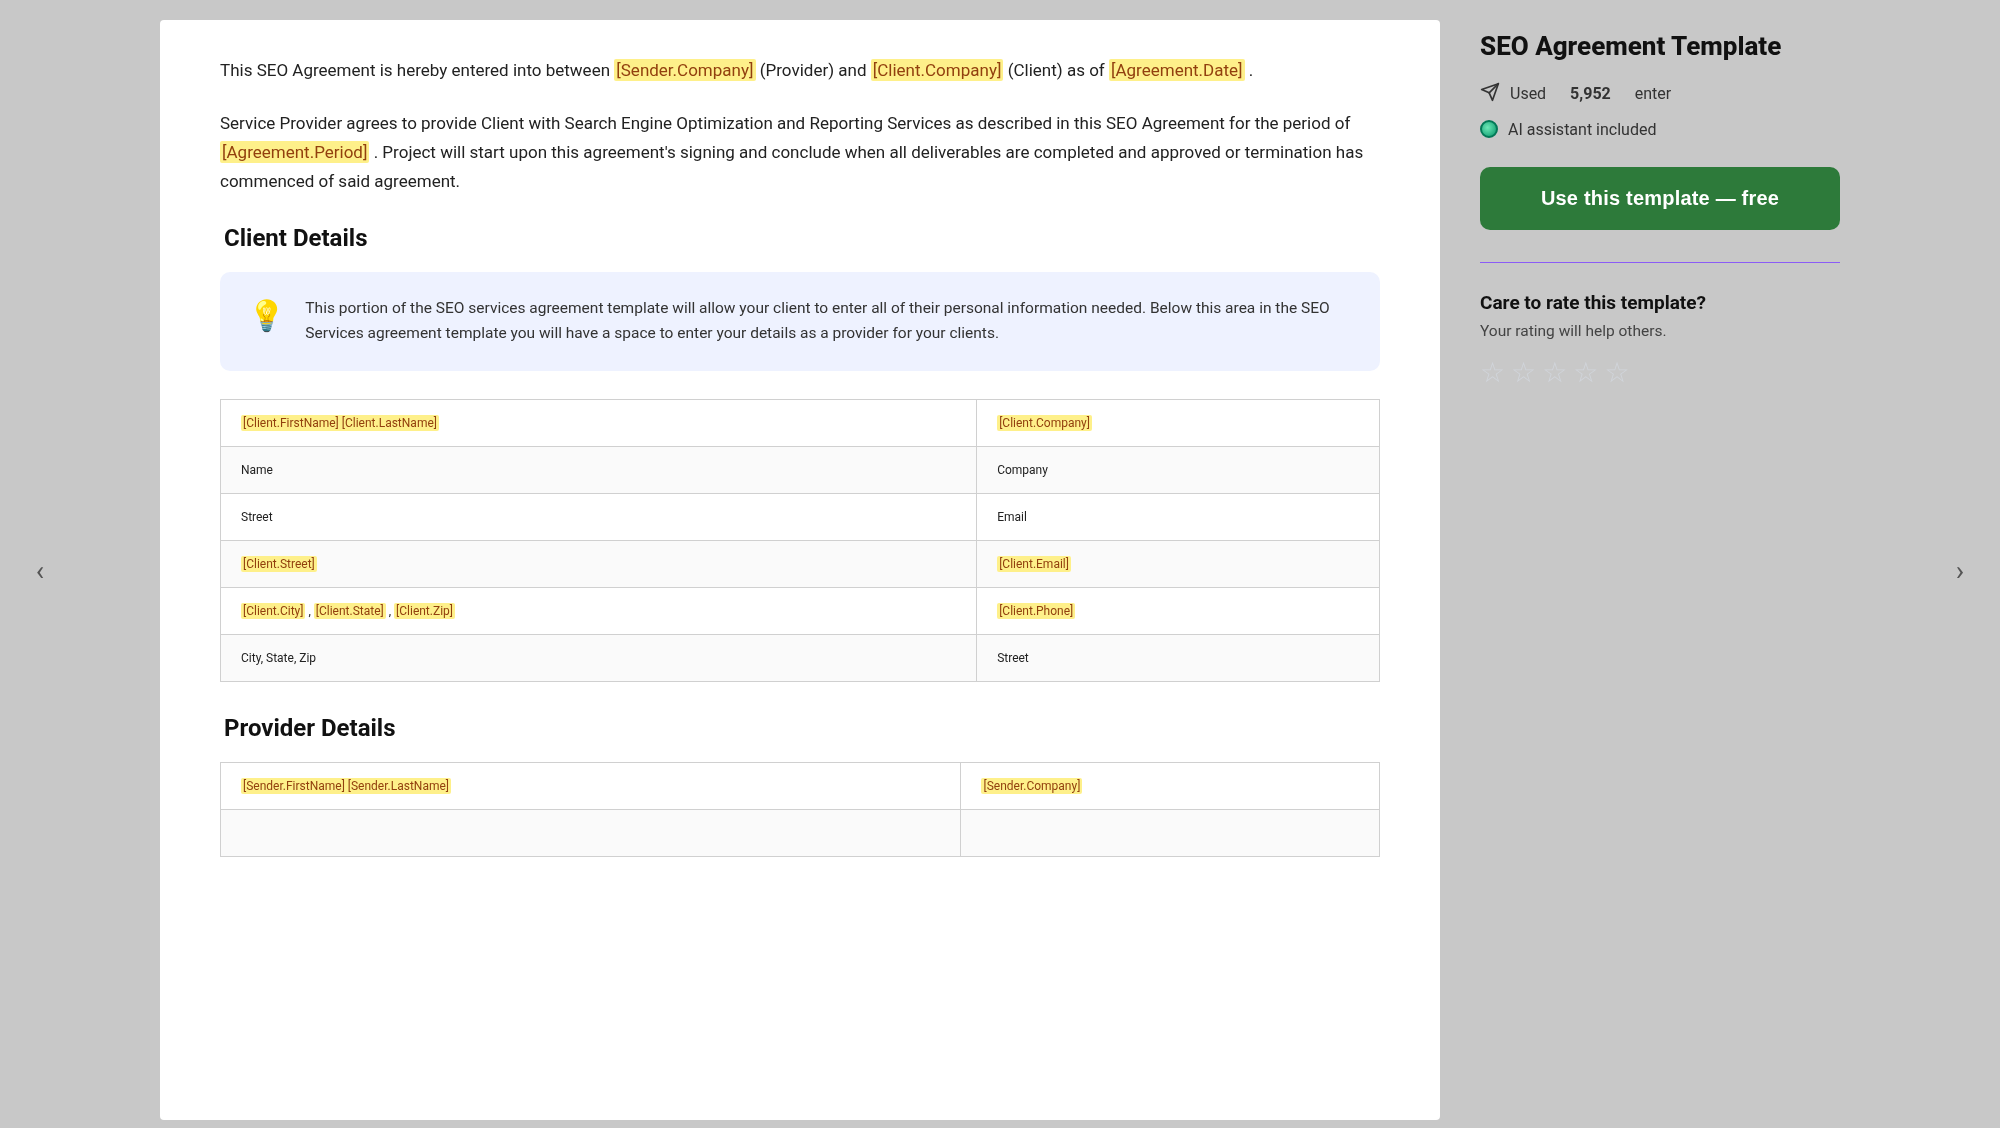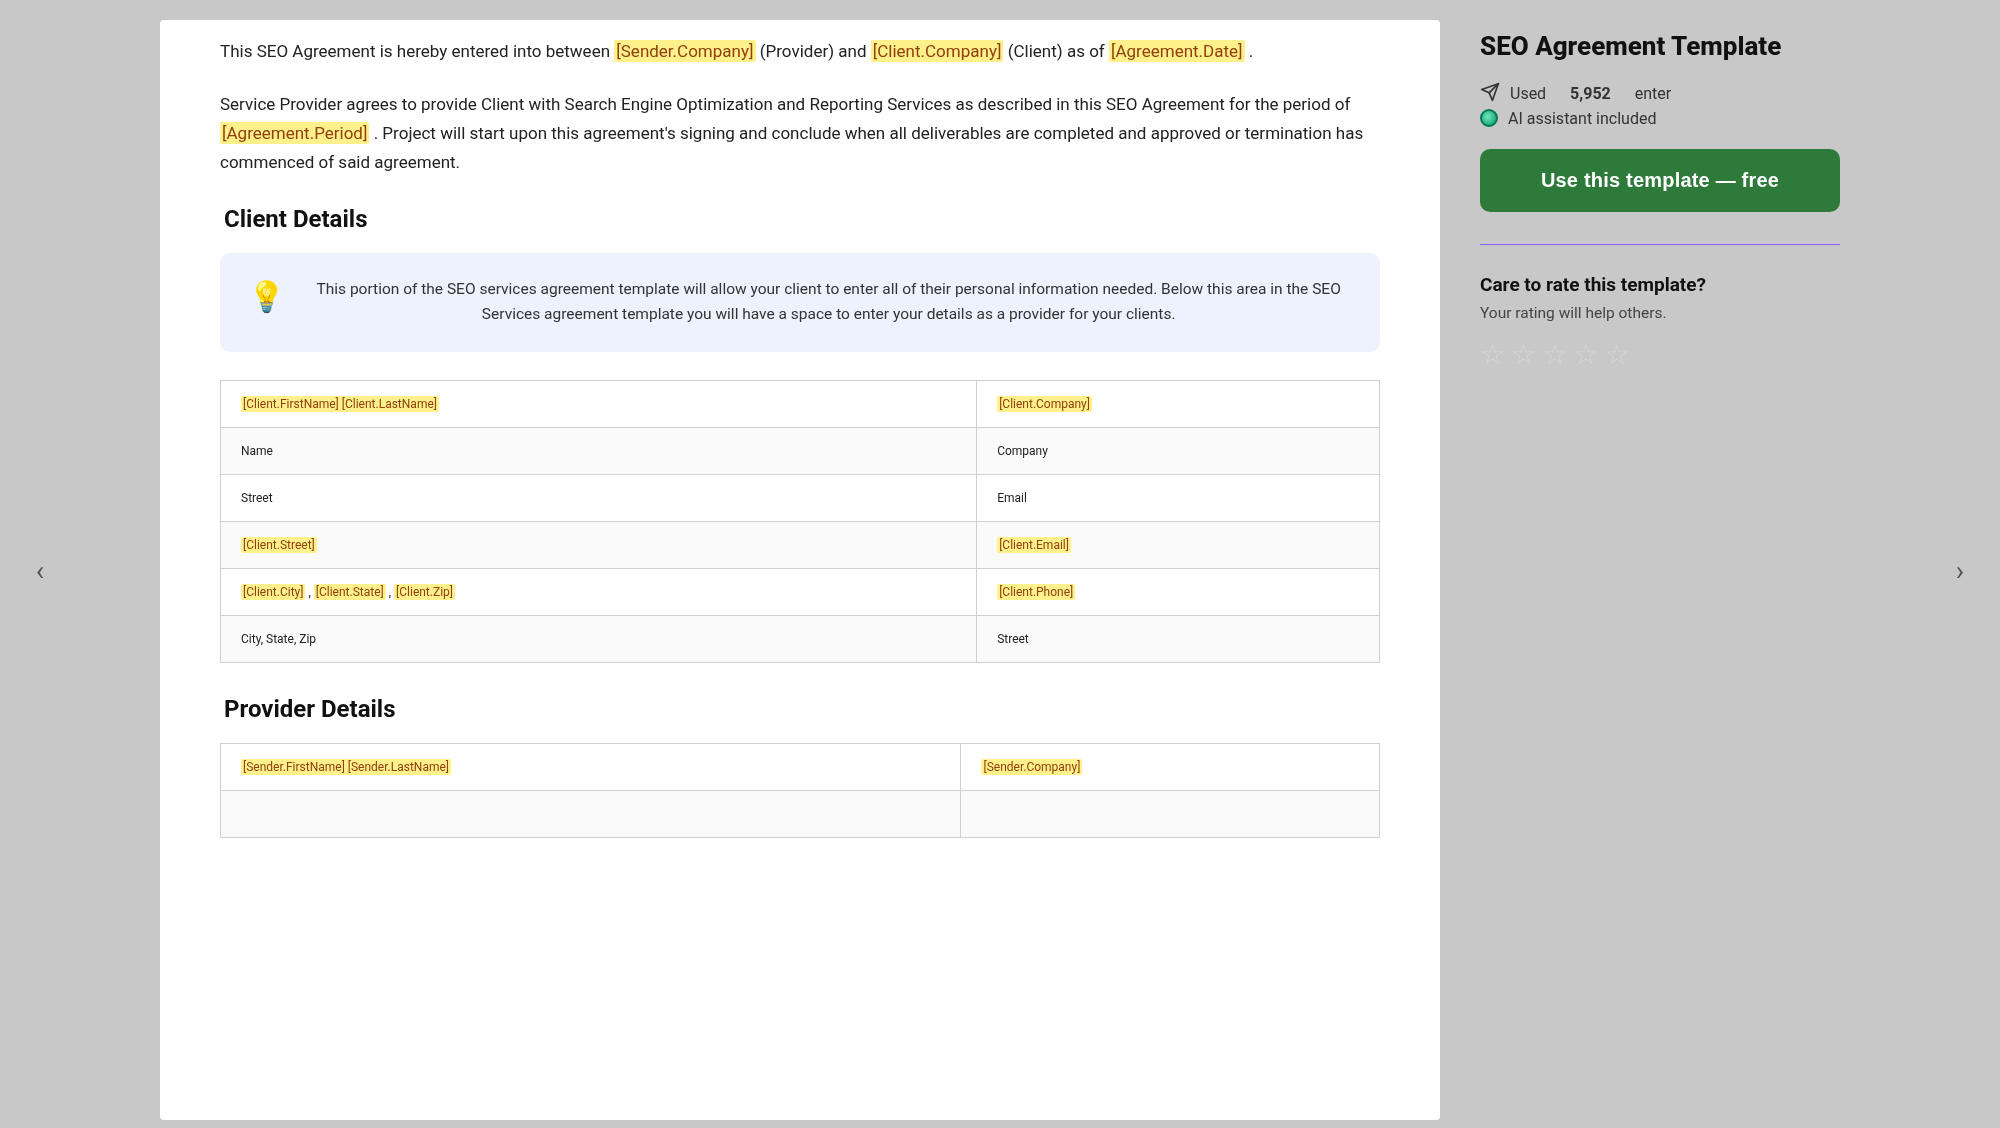--- a/index.html
+++ b/index.html
@@ -51,21 +51,21 @@
       margin: 0 auto;
       width: 1840px;
       display: flex;
       gap: 40px;
       padding: 20px 80px;
       background: transparent;
     }
     .document-area {
       flex: 1;
       background: #fff;
-      padding: 17px 60px;
+      padding: 36px 60px;
       min-height: 1100px;
       border-radius: 4px;
     }
     .sidebar {
       width: 360px;
       flex-shrink: 0;
       padding-top: 10px;
     }
     
     .intro-text {
@@ -97,21 +97,20 @@
     }
     .info-box-icon {
       font-size: 30px;
       flex-shrink: 0;
       margin-top: 2px;
     }
     .info-box-text {
       font-size: 15.5px;
       color: #333;
       line-height: 1.65;
-      text-align: center;
     }
     
     .data-table {
       width: 100%;
       border-collapse: collapse;
       border: 1.5px solid #d0d0d0;
       margin-bottom: 32px;
     }
     .data-table td {
       border: 1.5px solid #d0d0d0;
@@ -129,22 +128,22 @@
     .sidebar-title {
       font-size: 26px;
       font-weight: 800;
       color: #111;
       margin-bottom: 18px;
       line-height: 1.3;
     }
     .sidebar-meta {
       display: flex;
       flex-direction: column;
-      gap: 3px;
-      margin-bottom: 21px;
+      gap: 14px;
+      margin-bottom: 28px;
       text-align: center;
     }
     .sidebar-meta-item {
       display: flex;
       align-items: center;
       gap: 10px;
       font-size: 16px;
       color: #333;
     }
     .meta-icon {

